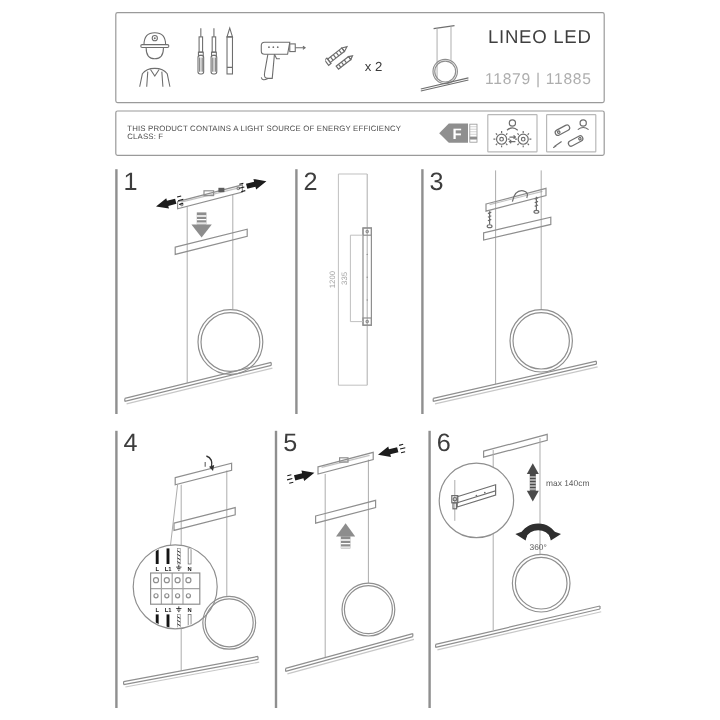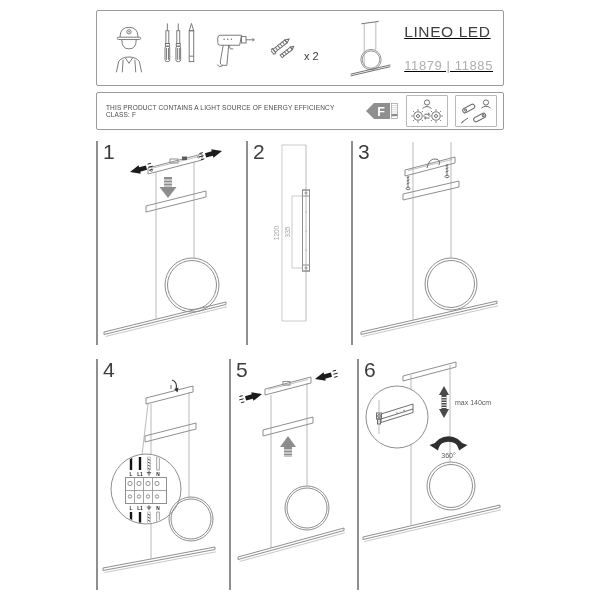--- a/index.html
+++ b/index.html
@@ -5,21 +5,21 @@
   html,body{margin:0;padding:0;background:#fff;}
   .page{position:relative;width:600px;height:600px;background:#fff;overflow:hidden;
         font-family:"Liberation Sans",sans-serif;}
   .box{position:absolute;border:1.5px solid #9a9a9a;border-radius:2px;background:#fff;box-sizing:border-box;}
   
   .header{left:96px;top:10px;width:408px;height:76px;display:flex;align-items:center;
           padding:0 10px 0 14px;gap:14px;}
   .screw-group{display:flex;align-items:flex-end;gap:3px;}
   .qty{font-size:11px;color:#3c3c3c;margin-bottom:6px;}
   .prod-group{margin-left:auto;display:flex;align-items:center;gap:10px;}
-  .titles{text-align:left;line-height:1.2;text-decoration:underline;}
+  .titles{text-align:right;line-height:1.2;}
   .title{font-size:15.5px;color:#3f3f3f;letter-spacing:.6px;}
   .models{font-size:13px;color:#aeaeae;letter-spacing:.6px;margin-top:16px;}
   
   .band{left:96px;top:92px;width:408px;height:38px;display:flex;align-items:center;
         padding:0 6px 0 9px;gap:7px;}
   .notice{flex:1;font-size:6.5px;color:#4a4a4a;letter-spacing:.15px;}
   .icon-box{width:40px;height:30px;border:1px solid #b8b8b8;border-radius:1px;display:flex;
             align-items:center;justify-content:center;flex:0 0 auto;}
   
   .panel{position:absolute;}

